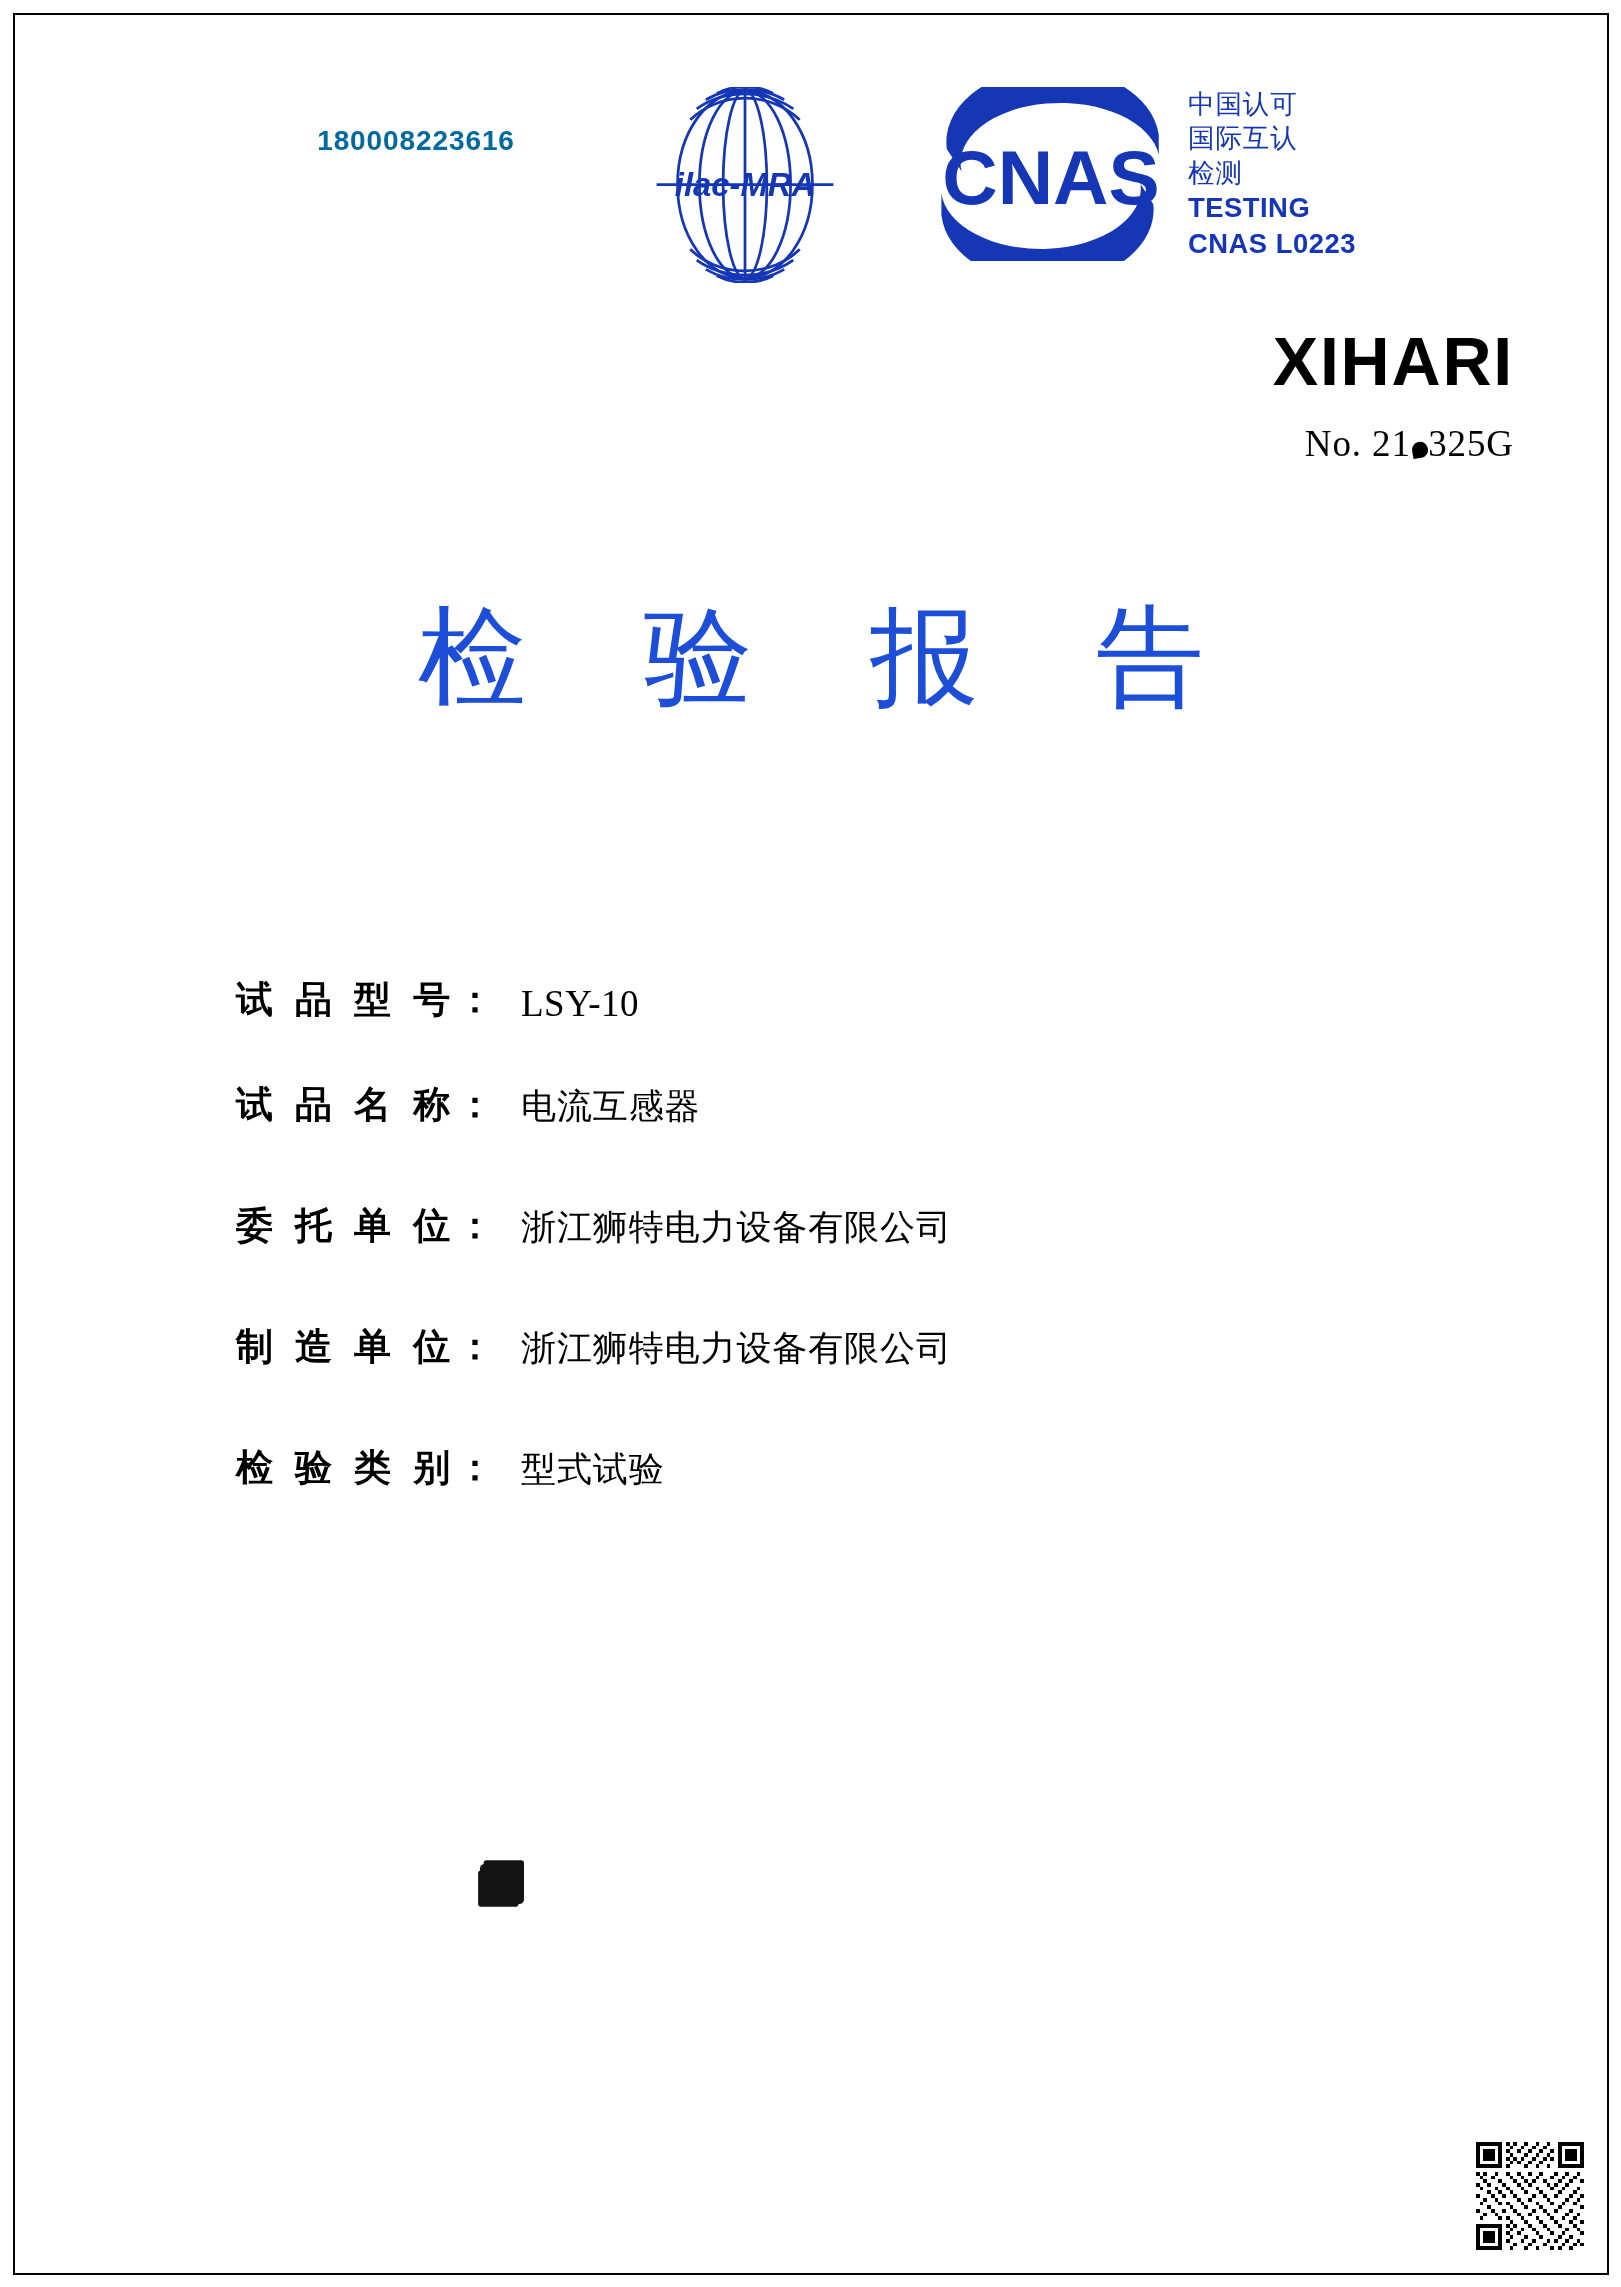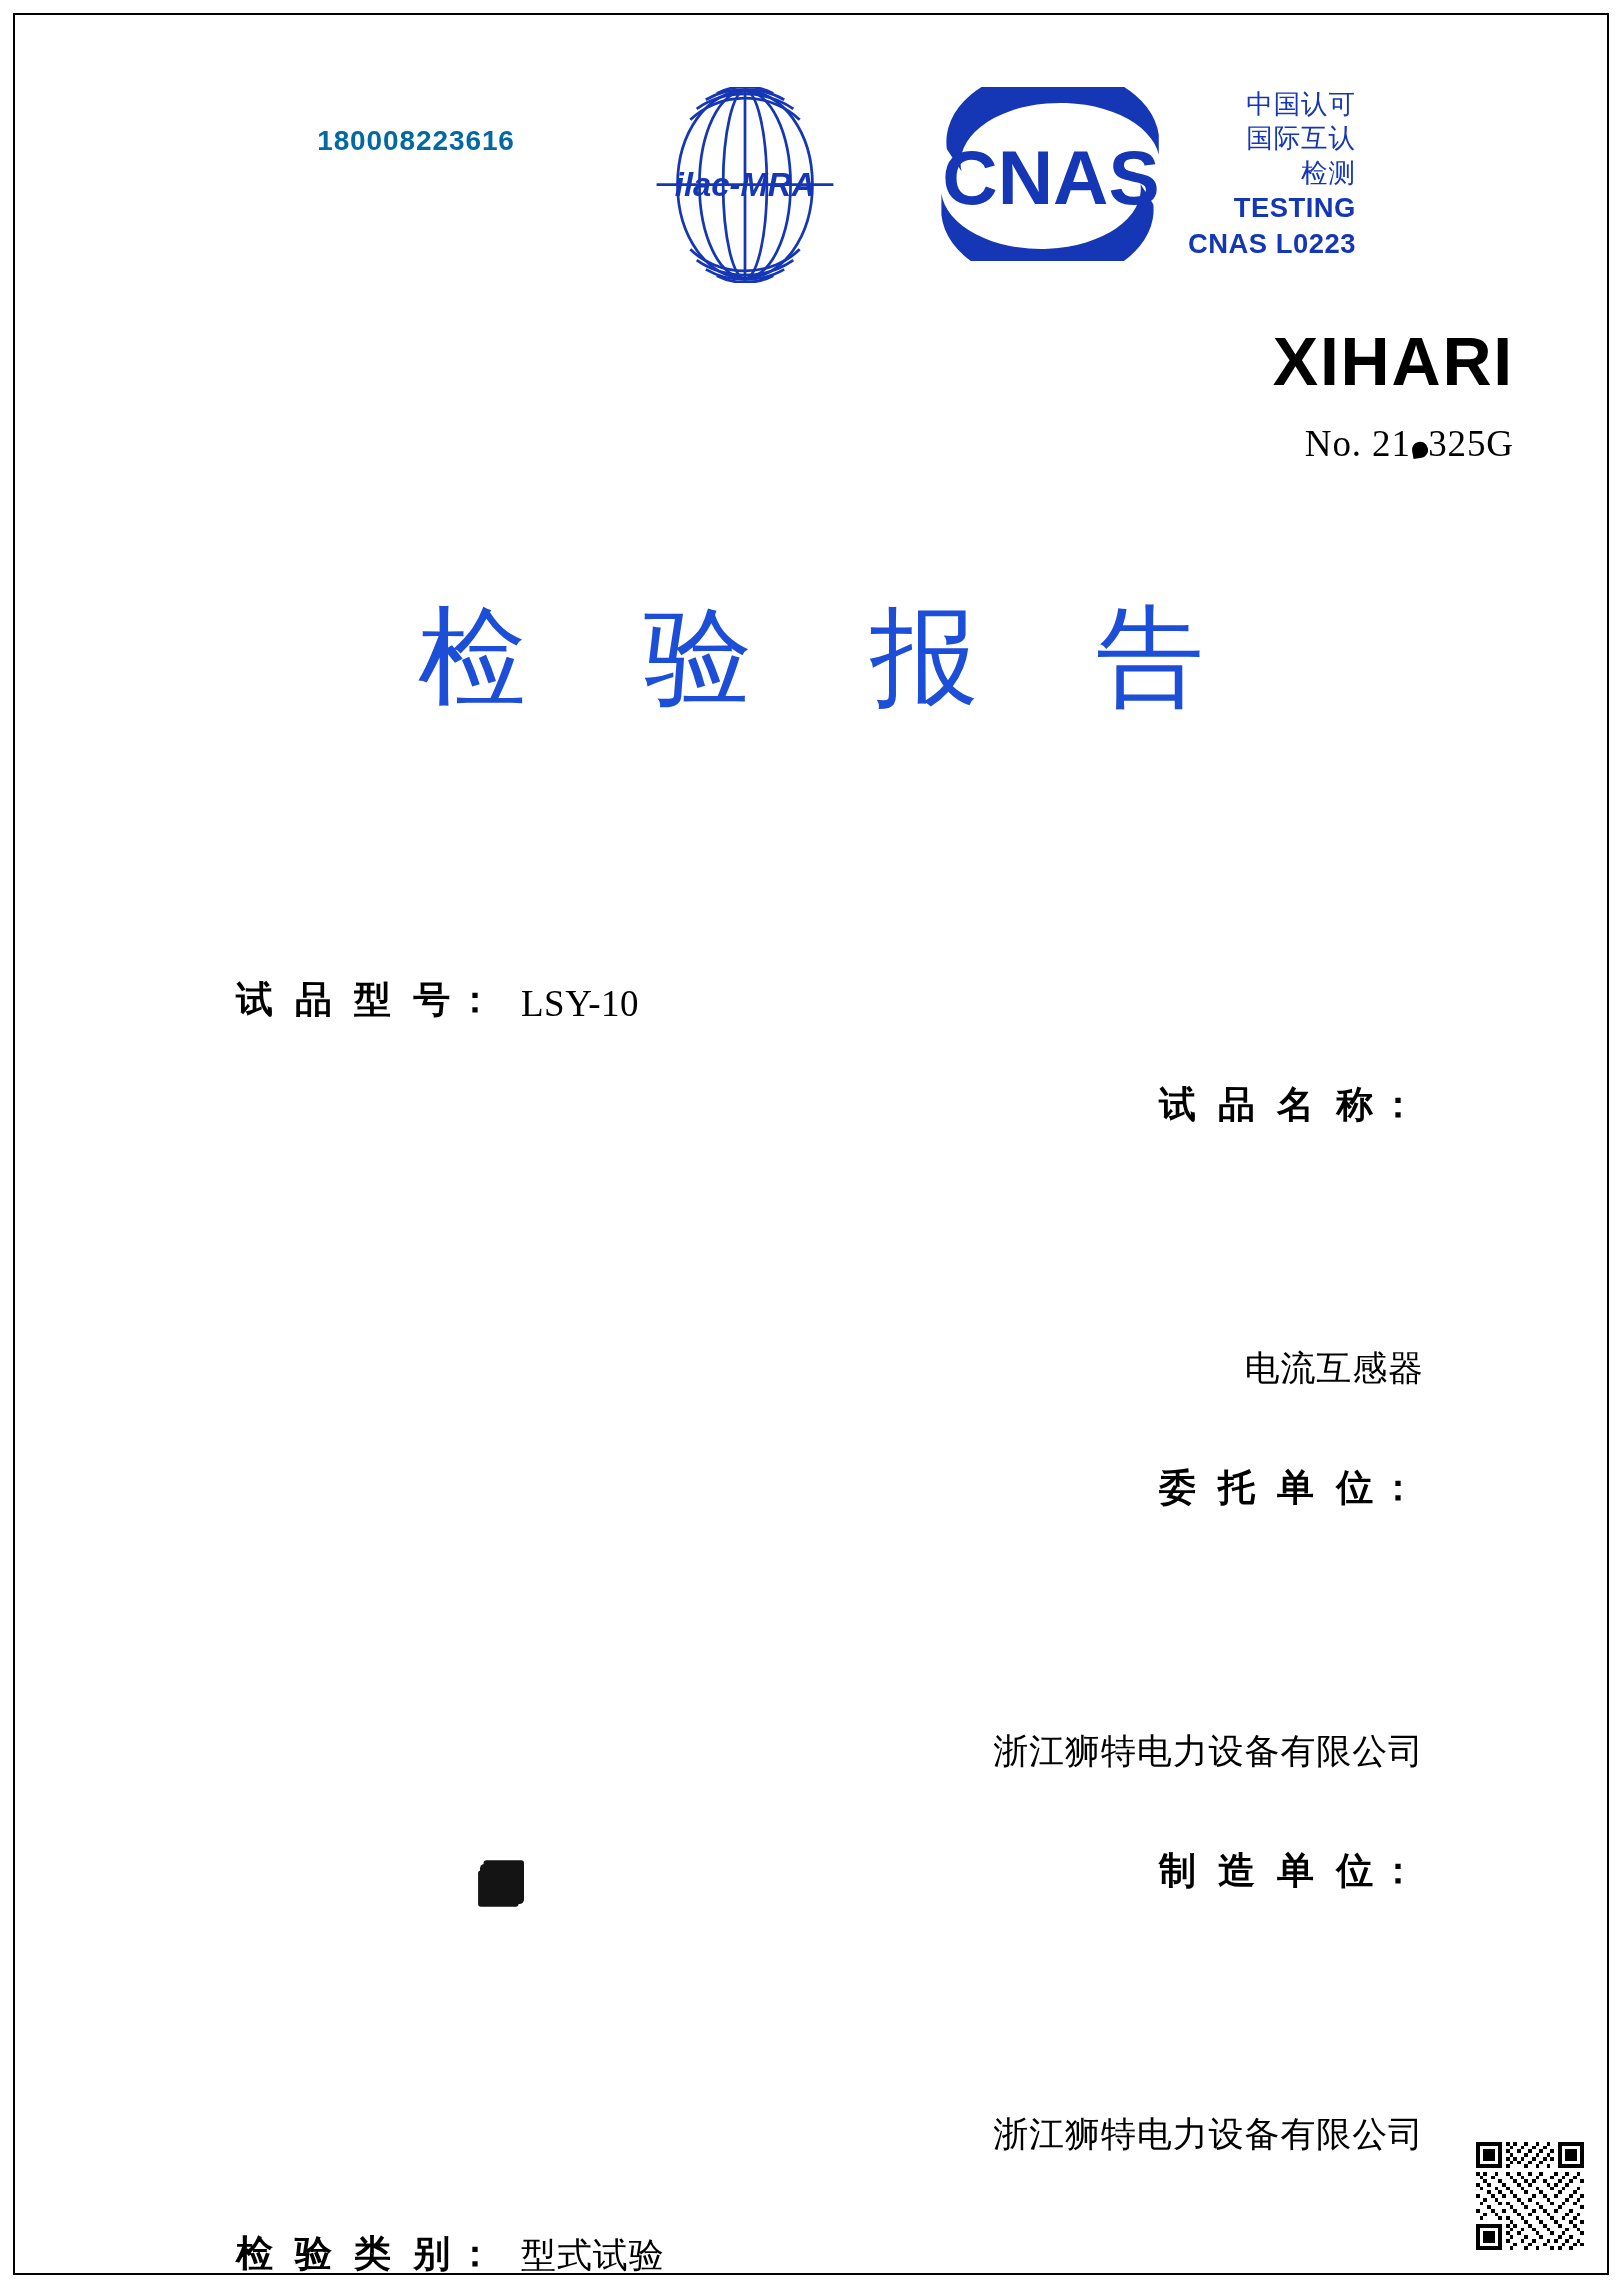--- a/index.html
+++ b/index.html
@@ -106,21 +106,20 @@
   .cnas-wrap svg { display: block; }
 
   
   .cnas-text {
     position: absolute;
     left: 1188px;
     top: 87px;
     color: #1537b5;
     font-family: "Liberation Sans", sans-serif;
     line-height: 1.30;
-    text-align: right;
   }
   .cnas-text .cn {
     font-size: 26.5px;
     letter-spacing: 0.9px;
   }
   .cnas-text .en {
     font-size: 27.4px;
     font-weight: bold;
     letter-spacing: 0.5px;
   }
@@ -188,21 +187,21 @@
     position: absolute;
     left: 236px;
     top: 964px;
     width: 1188px;
   }
   .field-row {
     display: flex;
     align-items: flex-end;
     margin-bottom: 55px;
   }
-  .field-row.gap-lg { margin-bottom: 71px; flex-direction: column; }
+  .field-row.gap-lg { margin-bottom: 71px; }
   .field-label {
     width: 265px;
     flex: 0 0 265px;
     font-family: "Liberation Serif", serif;
     font-weight: bold;
     font-size: 37px;
     letter-spacing: 6.4px;
     color: #000;
     white-space: nowrap;
   }

